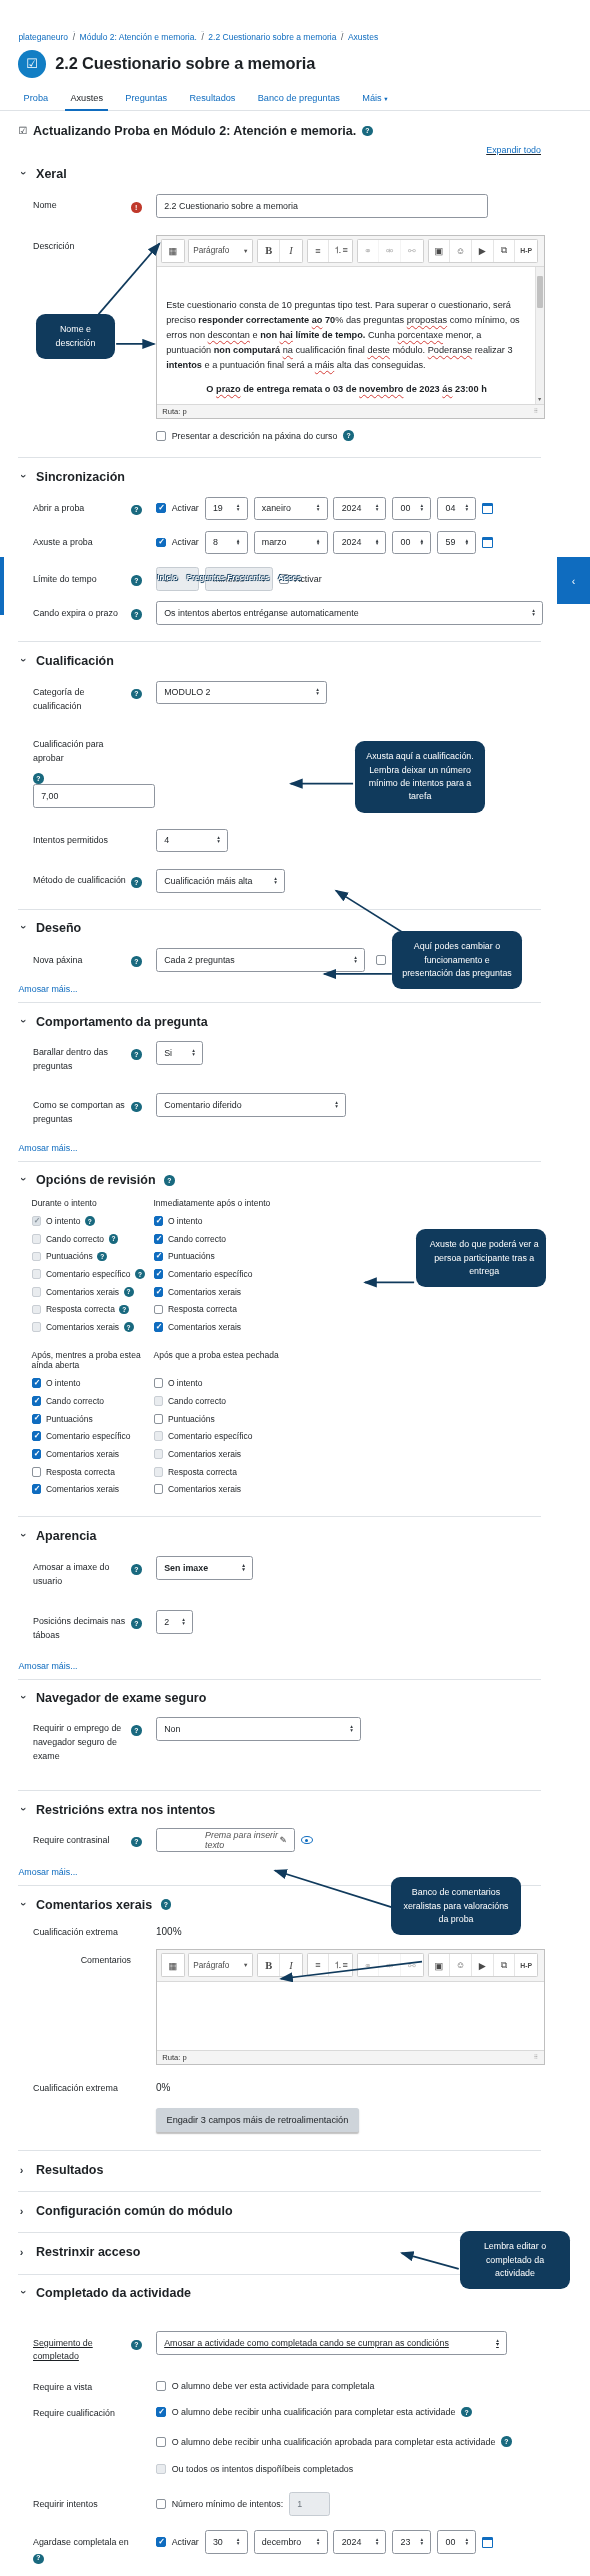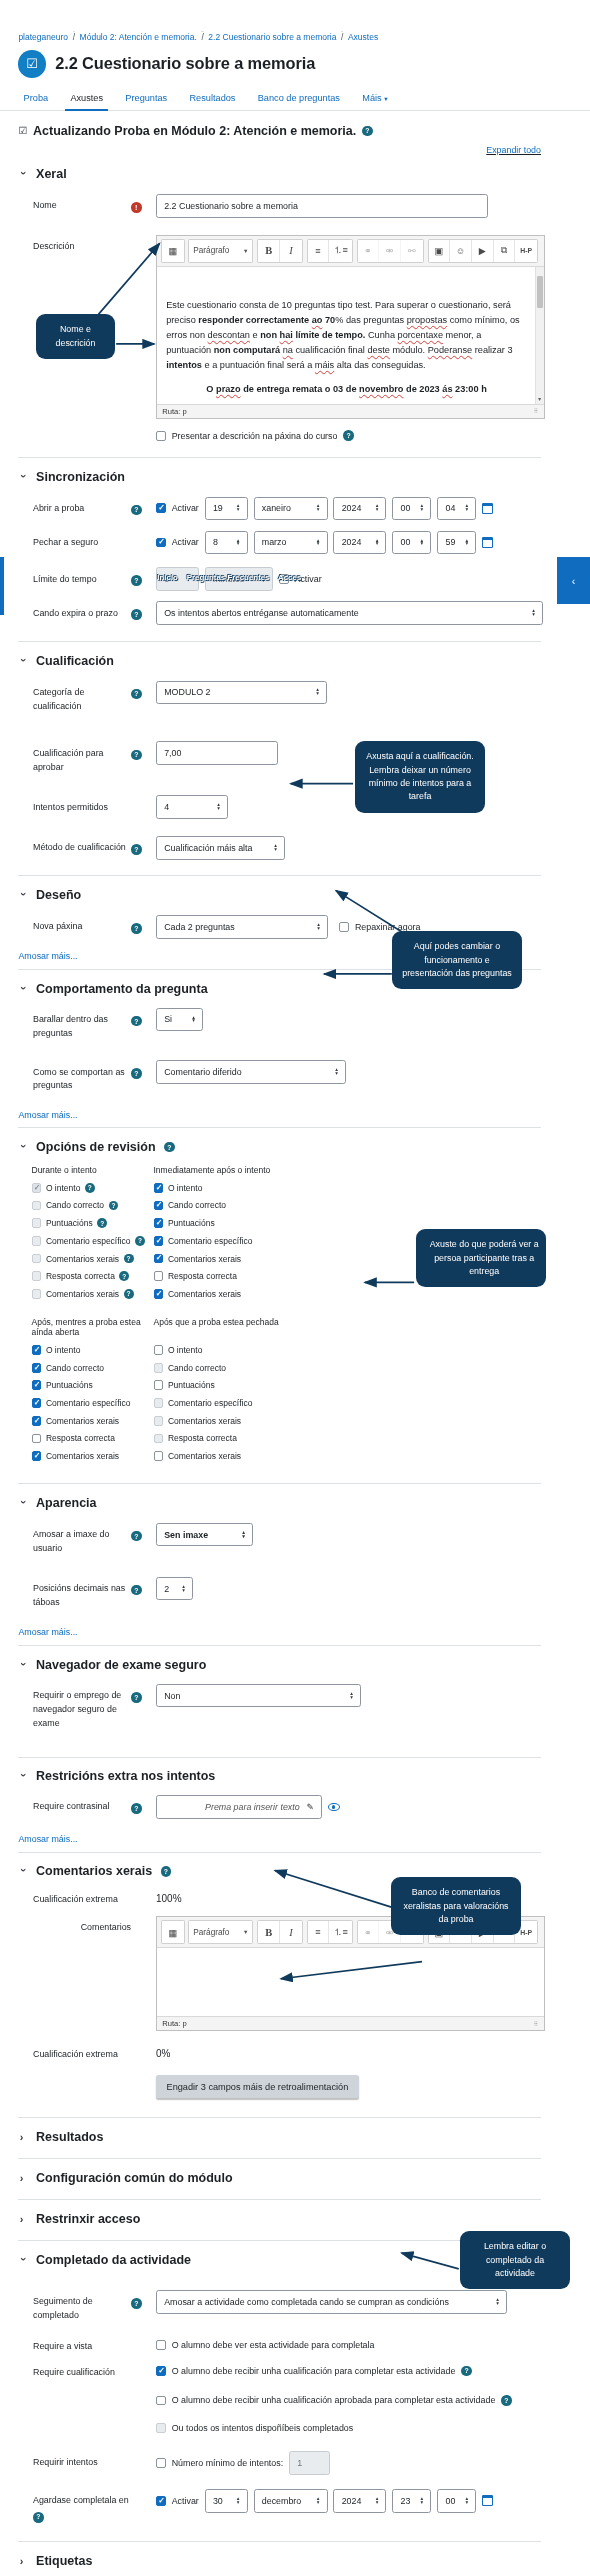--- a/index.html
+++ b/index.html
@@ -106,21 +106,21 @@
   
   .co { position:absolute; background:#103a5c; color:#fff; border-radius:9.2px; padding:9.2px 6.6px;
         font-size:8.9px; line-height:1.5; text-align:center; z-index:5; }
   .arrows { position:absolute; left:0; top:0; width:590px; height:2576px; pointer-events:none; z-index:4; }
   .drawer-right { position:absolute; right:0; top:557px; width:33px; height:47px; background:#0f6cbf;
                   color:#fff; display:flex; align-items:center; justify-content:center; font-size:10.5px; z-index:6; cursor:pointer; }
   .drawer-left { position:absolute; left:0; top:557px; width:3.9px; height:58px; background:#0f6cbf; z-index:6; cursor:pointer; }
   .ghost { position:absolute; left:1.3px; top:5.9px; z-index:3; color:#fff; font-weight:700; font-size:7.9px;
            white-space:pre; pointer-events:none; text-shadow:0 0 2px #0e3a5c, 0.7px 0.7px 0 #0e3a5c, -0.7px -0.7px 0 #0e3a5c; }
   .staticval { font-size:10px; padding-top:5.3px; }
-  .pwbox { width:166px; font-style:italic; color:#555; justify-content:space-between;padding-left:48px; }
+  .pwbox { width:139px; font-style:italic; color:#555; justify-content:space-between;padding-left:48px; }
   .pwbox .pen { font-style:normal; color:#333; }
 </style>
 </head>
 <body>
 
 <div class="page">
 
   <nav class="breadcrumb">
     <a href="#">plateganeuro</a><span class="sep">/</span><a href="#">Módulo 2: Atención e memoria.</a><span class="sep">/</span><a href="#">2.2 Cuestionario sobre a memoria</a><span class="sep">/</span><a href="#">Axustes</a>
   </nav>
@@ -260,21 +260,21 @@
           </span>
         <span class="sel" style="width:39px;">
             <span>04</span>
             <span class="car"></span>
           </span>
         <span class="cal"></span>
       </div>
     </div>
 
     <div class="frow" style="margin-top:10.5px;">
-      <div class="flab">Pechar a seguro</div>
+      <div class="flab">Axuste a proba</div>
       <div class="hcol"></div>
       <div class="fctl">
         <span class="cb ck"></span>
         <span class="cblab">Activar</span>
         <span class="sel" style="width:43px;">
             <span>8</span>
             <span class="car"></span>
           </span>
         <span class="sel" style="width:74px;">
             <span>marzo</span>
@@ -333,21 +333,21 @@
       <div class="flab">Categoría de cualificación</div>
       <div class="hcol"><span class="help"></span></div>
       <div class="fctl">
           <span class="sel" style="width:171px;">
             <span>MODULO 2</span>
             <span class="car"></span>
           </span>
         </div>
     </div>
 
-    <div class="frow" style="margin-top:28px;">
+    <div class="frow" style="margin-top:19px;flex-direction:column;">
       <div class="flab">Cualificación para aprobar</div>
       <div class="hcol"><span class="help"></span></div>
       <div class="fctl">
           <span class="inp" style="width:122px;">7,00</span>
         </div>
     </div>
 
     <div class="frow" style="margin-top:21px;">
       <div class="flab">Intentos permitidos</div>
       <div class="hcol"></div>
@@ -374,21 +374,21 @@
 
     <div class="sechead">
       <span class="chev open">›</span>
       <span>Deseño</span>
     </div>
 
     <div class="frow" style="margin-top:13px;">
       <div class="flab">Nova páxina</div>
       <div class="hcol"><span class="help"></span></div>
       <div class="fctl">
-        <span class="sel" style="width:172px;">
+        <span class="sel" style="width:209px;">
             <span>Cada 2 preguntas</span>
             <span class="car"></span>
           </span>
         <span class="cb" style="margin-left:5.3px;"></span>
         <span class="cblab">Repaxinar agora</span>
       </div>
     </div>
 
     <div class="showmore-row"><a href="#" class="showmore">Amosar máis...</a></div>
     <hr class="sep" style="margin-top:7.9px;">
@@ -717,21 +717,21 @@
       <span class="chev">›</span>
       <span>Restrinxir acceso</span>
     </div>
     <hr class="sep" style="margin-top:14.4px;">
 
     <div class="sechead">
       <span class="chev open">›</span>
       <span>Completado da actividade</span>
     </div>
 
-    <div class="frow" style="margin-top:23px;">
+    <div class="frow" style="margin-top:31px;text-decoration:underline;">
       <div class="flab">Seguimento de completado</div>
       <div class="hcol"><span class="help"></span></div>
       <div class="fctl">
           <span class="sel" style="width:351px;">
             <span>Amosar a actividade como completada cando se cumpran as condicións</span>
             <span class="car"></span>
           </span>
         </div>
     </div>
 

